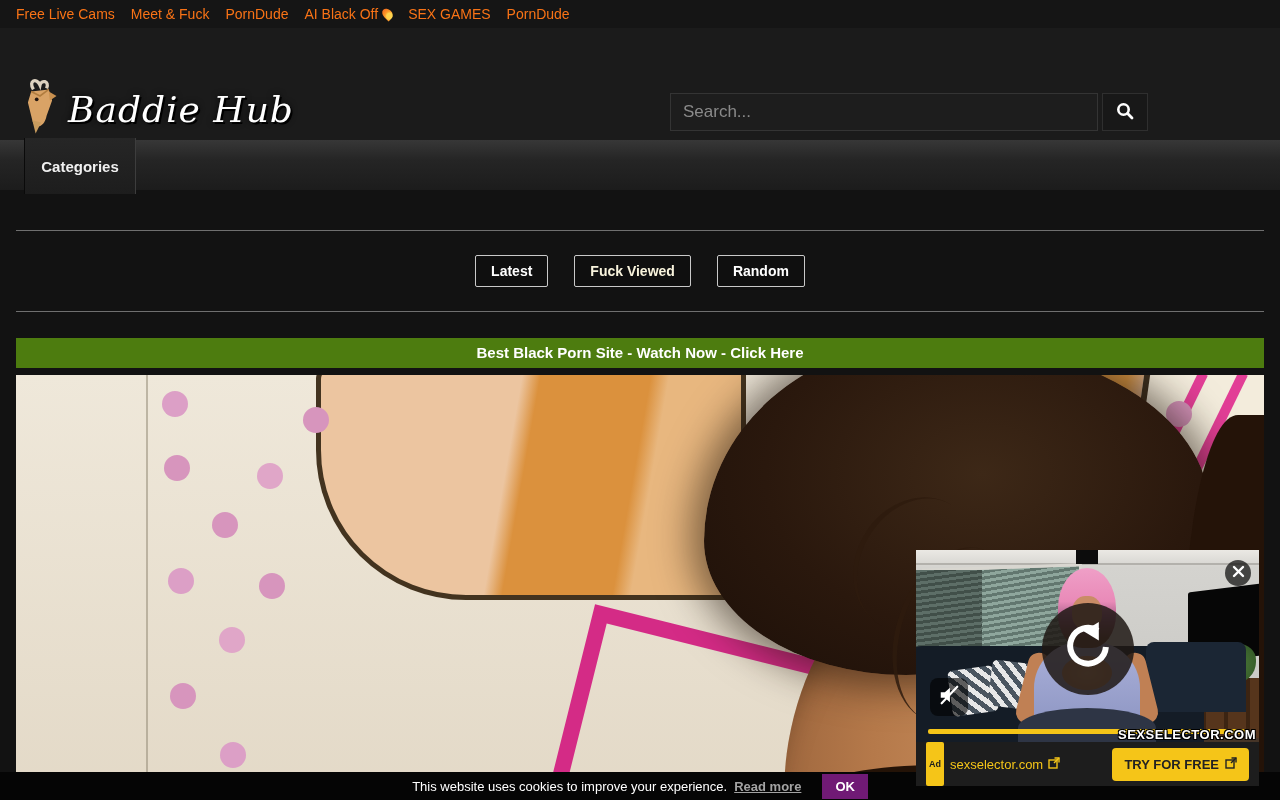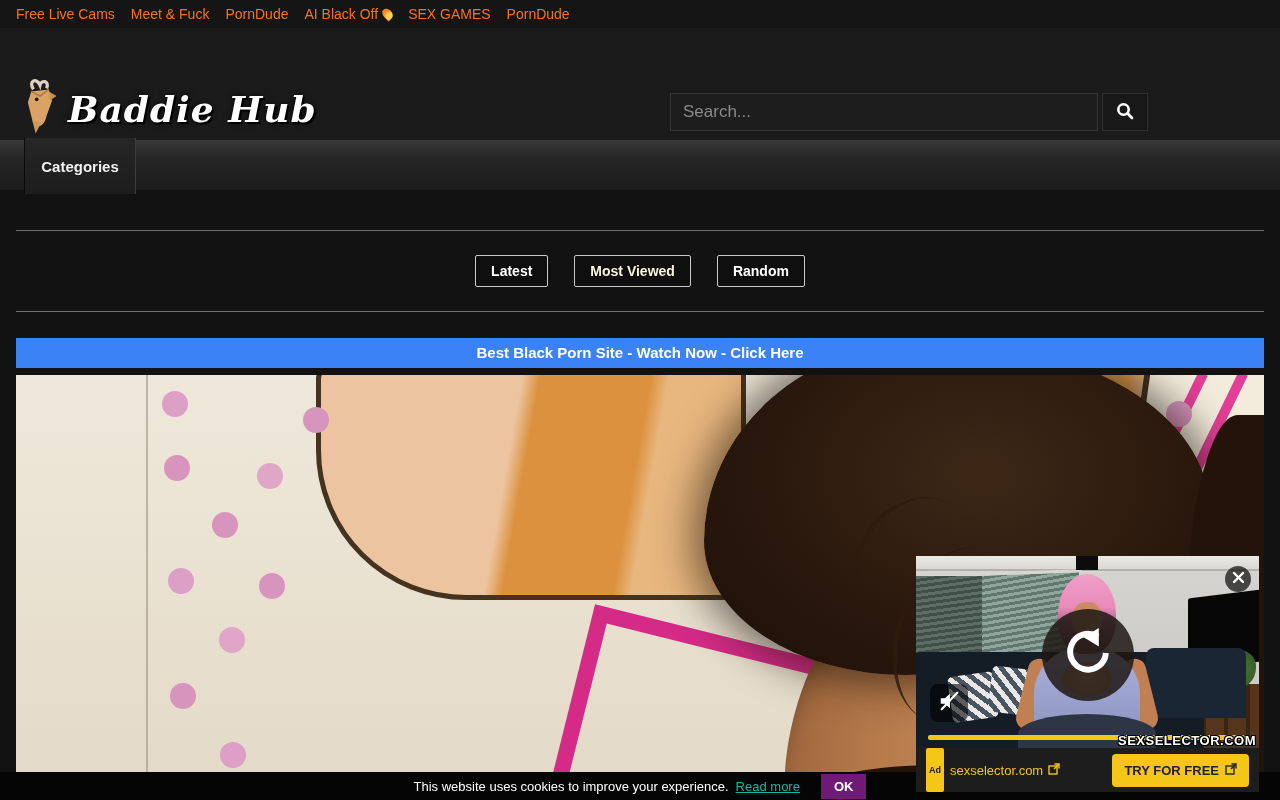--- a/index.html
+++ b/index.html
@@ -10,21 +10,21 @@
   .topbar { height:28px; background:#151515; display:flex; align-items:center;
             padding-left:8px; gap:0; }
   .topbar a { color:#f97316; font-size:14px; text-decoration:none; padding:0 8px;
               display:flex; align-items:center; gap:5px; cursor:pointer; }
   .flame { display:inline-block; width:9px; height:12px; background:radial-gradient(circle at 50% 75%, #ffd34d 0 30%, #ff9d2b 45%, #f0611a 100%);
            border-radius:50% 50% 50% 0; transform:rotate(-45deg); }
 
   
   header { height:112px; background:#1b1b1b; position:relative; }
   .logo { position:absolute; left:18px; top:50px; display:flex; align-items:center; gap:6px; cursor:pointer; }
-  .logo-text { color:#fff; font-family:"DejaVu Serif", serif; font-style:italic; font-weight:bold;
+  .logo-text { color:#fff; font-family:"DejaVu Serif", serif; font-style:italic; font-weight:normal;
                font-size:36px; letter-spacing:1px; text-shadow:2px 2px 0 #000, 0 0 6px rgba(0,0,0,.8); }
   .searchwrap { position:absolute; left:640px; top:65px; display:flex;padding-left:30px; }
   .searchwrap input { width:428px; height:38px; background:#1d1d1d; border:1px solid #343434;
                       color:#bbb; font-size:17px; padding:0 12px; outline:none; }
   .searchwrap input::placeholder { color:#8a8a8a; }
   .search-btn { width:46px; height:38px; margin-left:4px; background:#181818; border:1px solid #2f2f2f;
                 display:flex; align-items:center; justify-content:center; cursor:pointer; }
 
   
   nav { height:50px; background:linear-gradient(180deg,#373737 0%, #252525 40%, #1c1c1c 100%); position:relative; }
@@ -37,21 +37,21 @@
   
   .page-content { margin:0 16px; }
   .divider { border:none; border-top:1px solid #6f6f6f; height:0; }
   .div1 { margin-top:40px; }
   .div2 { margin-top:24px; }
   .filters { margin-top:24px; display:flex; justify-content:center; gap:26px; }
   .filters button { background:#0f0f0f; border:1px solid #c9c9c9; border-radius:2px; color:#fff;
                     font-size:14px; font-weight:bold; padding:7px 15px; cursor:pointer;
                     font-family:"Liberation Sans", sans-serif; }
   .filters button.warm { color:#f8f3dc; }
-  .promo-banner { margin-top:26px; height:30px; background:#3b82f6; color:#fff; font-size:15px;
+  .promo-banner { margin-top:26px; height:30px; background:#4d7c0f; color:#fff; font-size:15px;
                   font-weight:bold; text-align:center; line-height:30px; cursor:pointer; }
 
   
   .hero { margin-top:7px; height:426px; position:relative; overflow:hidden;
           background:linear-gradient(180deg,#efe8da,#e3d9c7); cursor:pointer; }
   .hero * { position:absolute; }
   .seam { left:130px; top:0; width:2px; height:100%; background:rgba(150,140,120,.55); }
   .poster { left:300px; top:-10px; width:430px; height:235px;
             background:linear-gradient(100deg,#ecc5a0 0%, #ecc5a0 44%, #db913d 48%, #db913d 72%, #e8b77f 76%);
             border:5px solid #43331f; border-radius:14px 0 0 150px; }
@@ -86,26 +86,26 @@
   .w2 { left:960px; top:210px; transform:rotate(-12deg); }
   .w3 { left:840px; top:120px; transform:rotate(30deg); height:140px; }
   .eyebrow { border:solid transparent; border-top:13px solid #241307; border-radius:50%; z-index:6; }
   .eb-left { left:805px; top:390px; width:235px; height:46px; }
   .eb-right { left:1140px; top:398px; width:130px; height:40px; transform:rotate(8deg); }
 
   
   .cookie-bar { position:fixed; left:0; right:0; bottom:0; height:28px; background:#050505;
                 display:flex; align-items:center; justify-content:center; gap:7px;
                 color:#fff; font-size:13px; z-index:50;margin-top:24px; }
-  .cookie-bar a { color:#14b8a6; font-weight:normal; text-decoration:underline; cursor:pointer;text-align:right; }
+  .cookie-bar a { color:#a3a3a3; font-weight:bold; text-decoration:underline; cursor:pointer;text-align:right; }
   .ok-btn { background:#701a75; color:#fff; border:none; font-weight:bold; font-size:13px;
             padding:5px 13px; margin-left:14px; cursor:pointer; }
 
   
-  .ad-widget { position:fixed; right:21px; bottom:8px; width:343px; z-index:60; }
+  .ad-widget { position:fixed; right:21px; bottom:14px; width:343px; z-index:60; }
   .ad-video { position:relative; width:343px; height:192px; overflow:hidden; background:#c7c6c2; cursor:pointer; }
   .ad-video .sc { position:absolute; }
   .v-wall { inset:0; background:linear-gradient(180deg,#ebe9e4 0%, #d4d3cf 9%, #c7c6c2 100%); }
   .v-ceil { top:13px; left:0; right:0; height:2px; background:#b3b1ac; }
   .v-blinds { left:8px; top:16px; width:160px; height:122px; transform:rotate(-2deg);
               background:repeating-linear-gradient(172deg,#8ea69c 0 3px,#62776f 3px 6px);
               border:3px solid #d8d6d0; }
   .v-blinds2 { left:0; top:20px; width:66px; height:150px;
                background:repeating-linear-gradient(172deg,#5d6e67 0 3px,#414f49 3px 6px); }
   .v-topobj { left:160px; top:0; width:22px; height:14px; background:#0c0c0c; }
@@ -200,21 +200,21 @@
 
 <nav>
   <div class="nav-item">Categories</div>
 </nav>
 
 <div class="page-content">
   <hr class="divider div1">
 
   <div class="filters">
     <button>Latest</button>
-    <button class="warm">Most Viewed</button>
+    <button class="warm">Fuck Viewed</button>
     <button>Random</button>
   </div>
 
   <hr class="divider div2">
 
   <div class="promo-banner">Best Black Porn Site - Watch Now - Click Here</div>
 
   <div class="hero">
     <div class="seam"></div>
     <div class="poster"></div>

